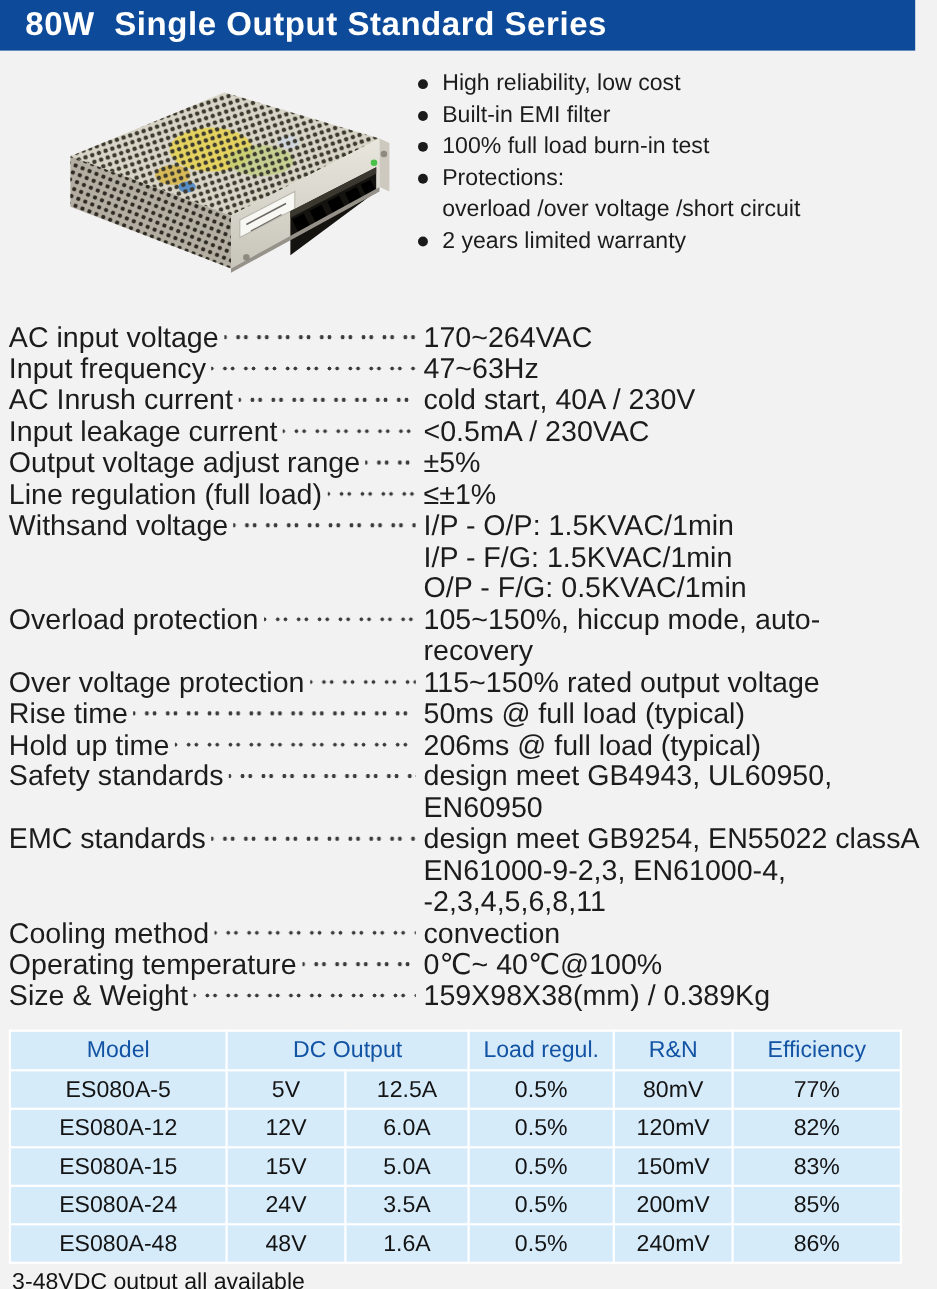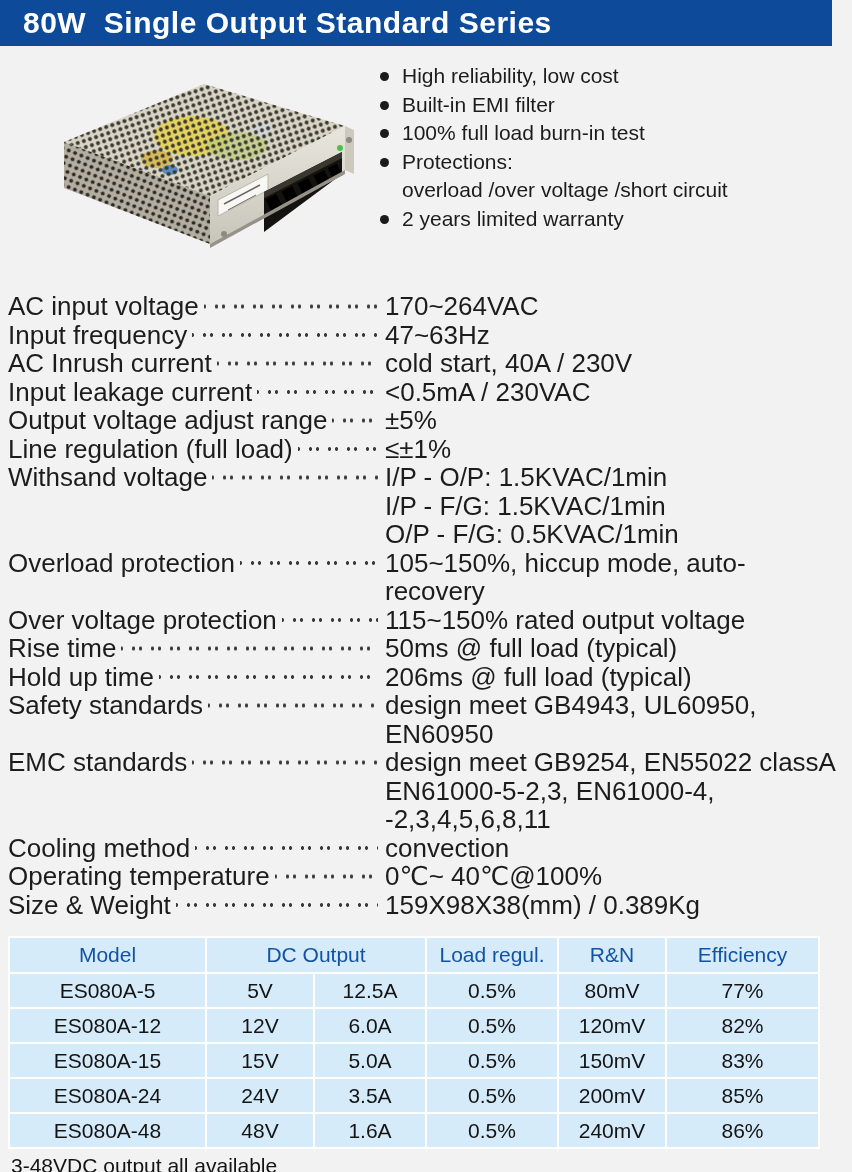--- a/index.html
+++ b/index.html
@@ -267,21 +267,21 @@
         <div>design meet GB4943, UL60950, EN60950</div>
       </div>
   </div>
   <div class="spec-row">
     <div class="spec-left">
         <span class="spec-label">EMC standards</span>
         <span class="leader"></span>
       </div>
     <div class="spec-vals">
       <div>design meet GB9254, EN55022 classA</div>
-      <div>EN61000-5-2,3, EN61000-4, -2,3,4,5,6,8,11</div>
+      <div>EN61000-9-2,3, EN61000-4, -2,3,4,5,6,8,11</div>
     </div>
   </div>
   <div class="spec-row">
     <div class="spec-left">
         <span class="spec-label">Cooling method</span>
         <span class="leader"></span>
       </div>
     <div class="spec-vals">
         <div>convection</div>
       </div>

